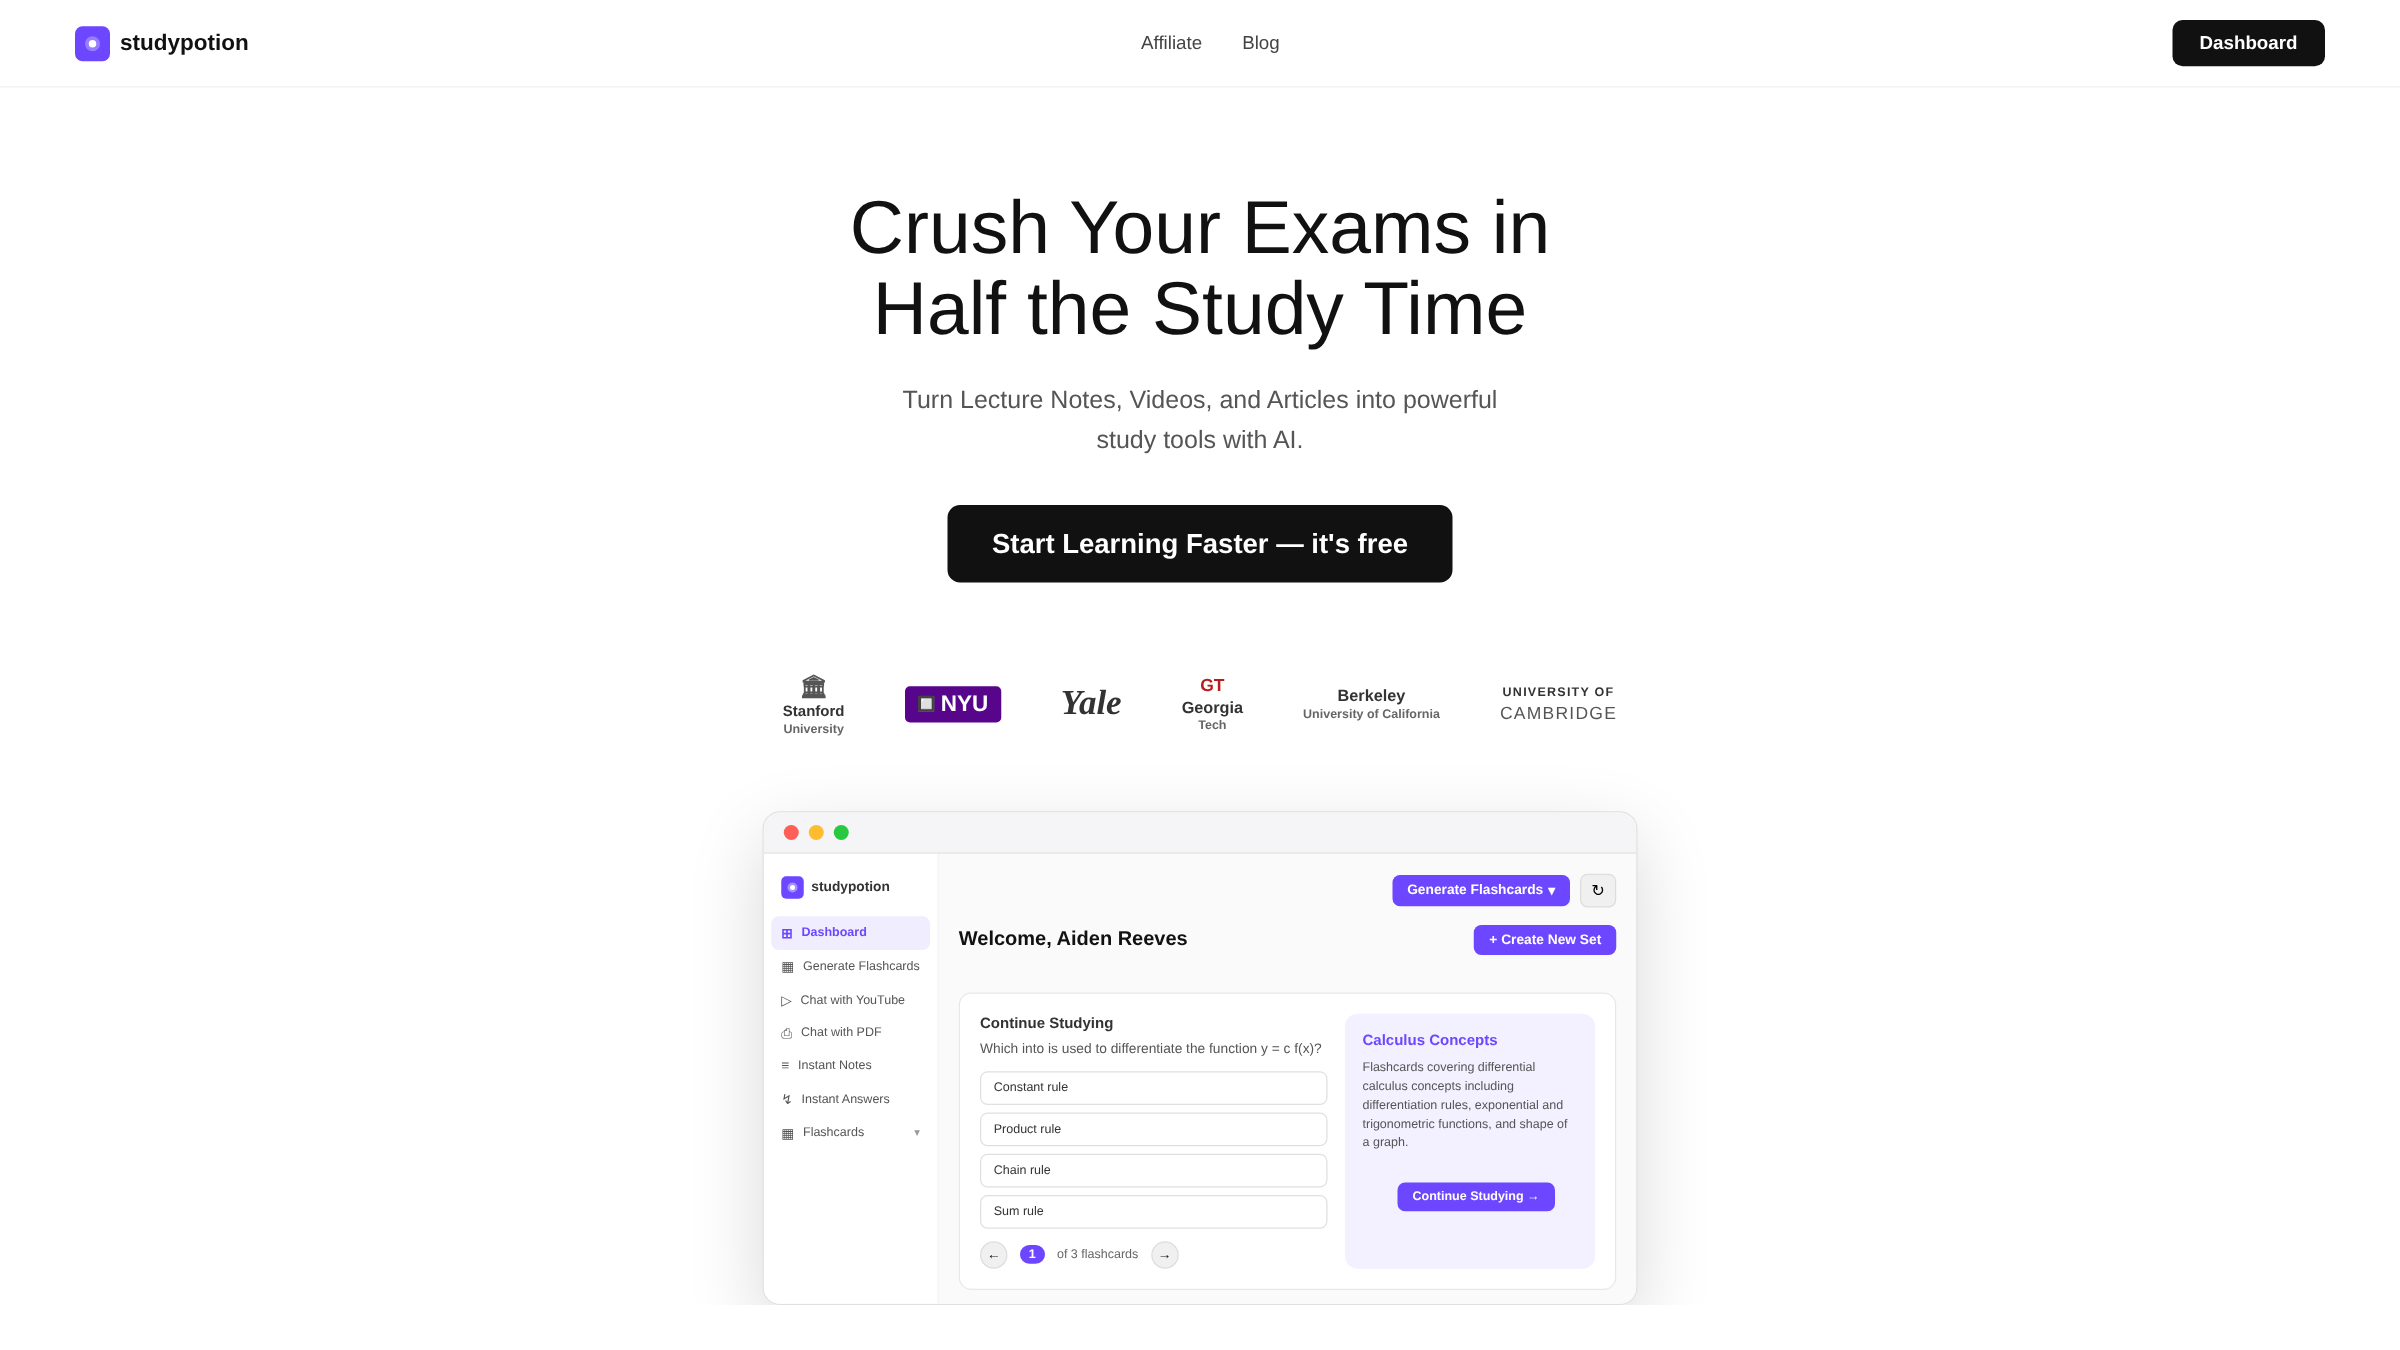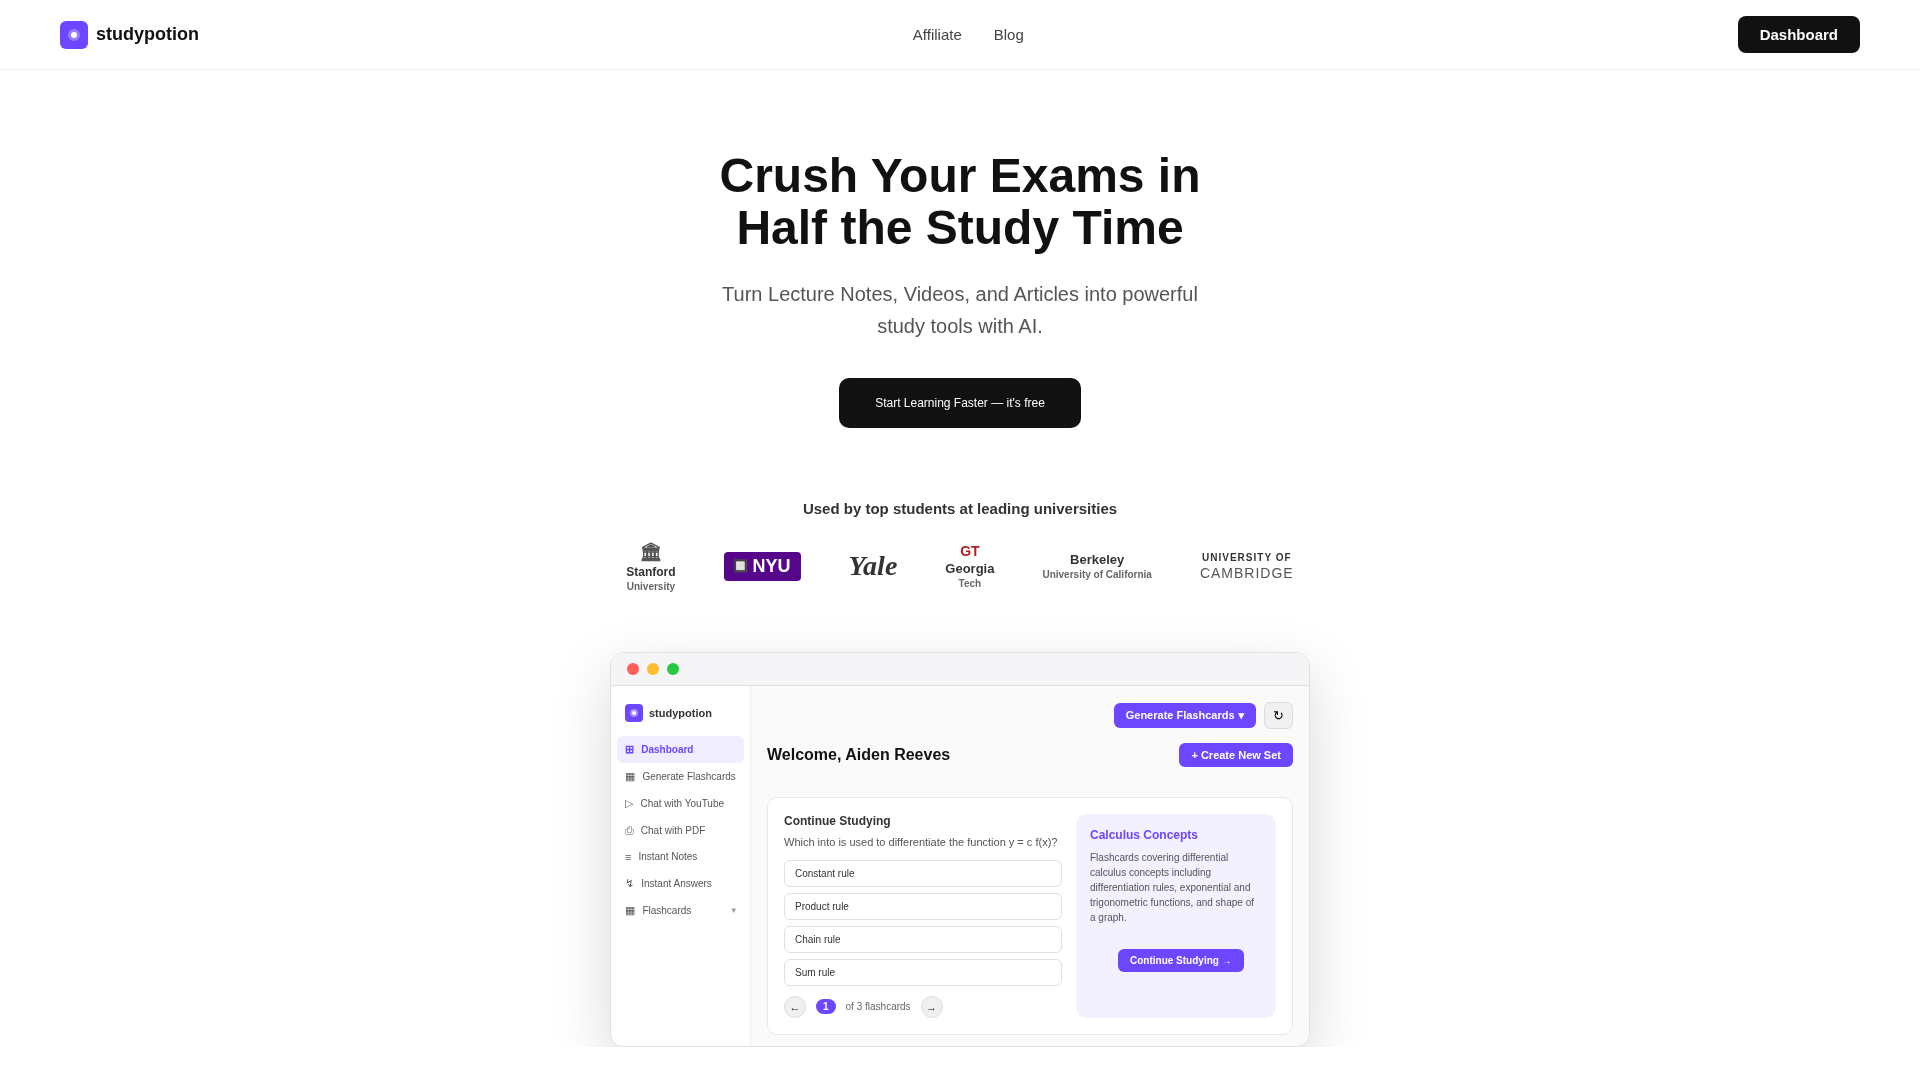--- a/index.html
+++ b/index.html
@@ -8,23 +8,23 @@
     
     nav { display: flex; align-items: center; justify-content: space-between; padding: 16px 60px; border-bottom: 1px solid #f0f0f0; }
     .nav-logo { display: flex; align-items: center; gap: 8px; font-weight: 700; font-size: 18px; color: #111; }
     .logo-icon { width: 28px; height: 28px; background: #6c47ff; border-radius: 6px; display: flex; align-items: center; justify-content: center; color: #fff; font-size: 14px; font-weight: 900; }
     .nav-links { display: flex; gap: 32px; align-items: center; }
     .nav-links a { color: #444; text-decoration: none; font-size: 15px; }
     .btn-dashboard { background: #111; color: #fff; border: none; padding: 10px 22px; border-radius: 8px; font-size: 15px; font-weight: 600; cursor: pointer; }
 
     
     .hero { text-align: center; padding: 80px 20px 40px; }
-    .hero h1 { font-size: 48px; font-weight: 700; line-height: 1.08; color: #111; max-width: 900px; margin: 0 auto 24px; }
+    .hero h1 { font-size: 60px; font-weight: 400; line-height: 1.08; color: #111; max-width: 900px; margin: 0 auto 24px; }
     .hero p { font-size: 20px; color: #555; max-width: 520px; margin: 0 auto 36px; line-height: 1.6; }
-    .btn-cta { background: #111; color: #fff; border: none; padding: 18px 36px; border-radius: 10px; font-size: 12px; font-weight: 400; cursor: pointer; display: inline-block; text-align: center; }
+    .btn-cta { background: #111; color: #fff; border: none; padding: 18px 36px; border-radius: 10px; font-size: 22px; font-weight: 700; cursor: pointer; display: inline-block; text-align: center; }
 
     
     .universities { text-align: center; padding: 32px 20px 20px; }
     .universities p { font-size: 15px; font-weight: 700; color: #333; margin-bottom: 24px; }
     .uni-logos { display: flex; align-items: center; justify-content: center; gap: 48px; flex-wrap: wrap; }
     .uni-logo { font-size: 13px; color: #555; font-weight: 600; display: flex; flex-direction: column; align-items: center; gap: 2px; }
     .uni-logo .uni-wordmark { font-size: 16px; font-weight: 800; color: #333; }
     .uni-stanford .uni-wordmark { font-size: 13px; }
     .uni-nyu .nyu-badge { background: #57068c; color: #fff; padding: 4px 10px; border-radius: 4px; font-weight: 900; font-size: 18px; display: flex; align-items: center; gap: 4px; }
     .uni-yale .uni-wordmark { font-size: 28px; font-style: italic; font-weight: 700; text-align: center; }
@@ -109,21 +109,20 @@
 <section class="hero">
   <h1>
     <span>Crush Your Exams in</span><br>
     <span>Half the Study Time</span>
   </h1>
   <p>Turn Lecture Notes, Videos, and Articles into powerful study tools with AI.</p>
   <button class="btn-cta">Start Learning Faster — it's free</button>
 </section>
 
 <section class="universities">
-  <p>Used by top students at leading universities</p>
   <div class="uni-logos">
     <div class="uni-logo uni-stanford">
       <span style="font-size:18px;">🏛</span>
       <span class="uni-wordmark" style="font-size:12px;font-weight:700;">Stanford</span>
       <span style="font-size:10px;color:#666;">University</span>
     </div>
     <div class="uni-logo uni-nyu">
       <div class="nyu-badge">
         <span style="font-size:12px;">🔲</span>
         <span>NYU</span>

